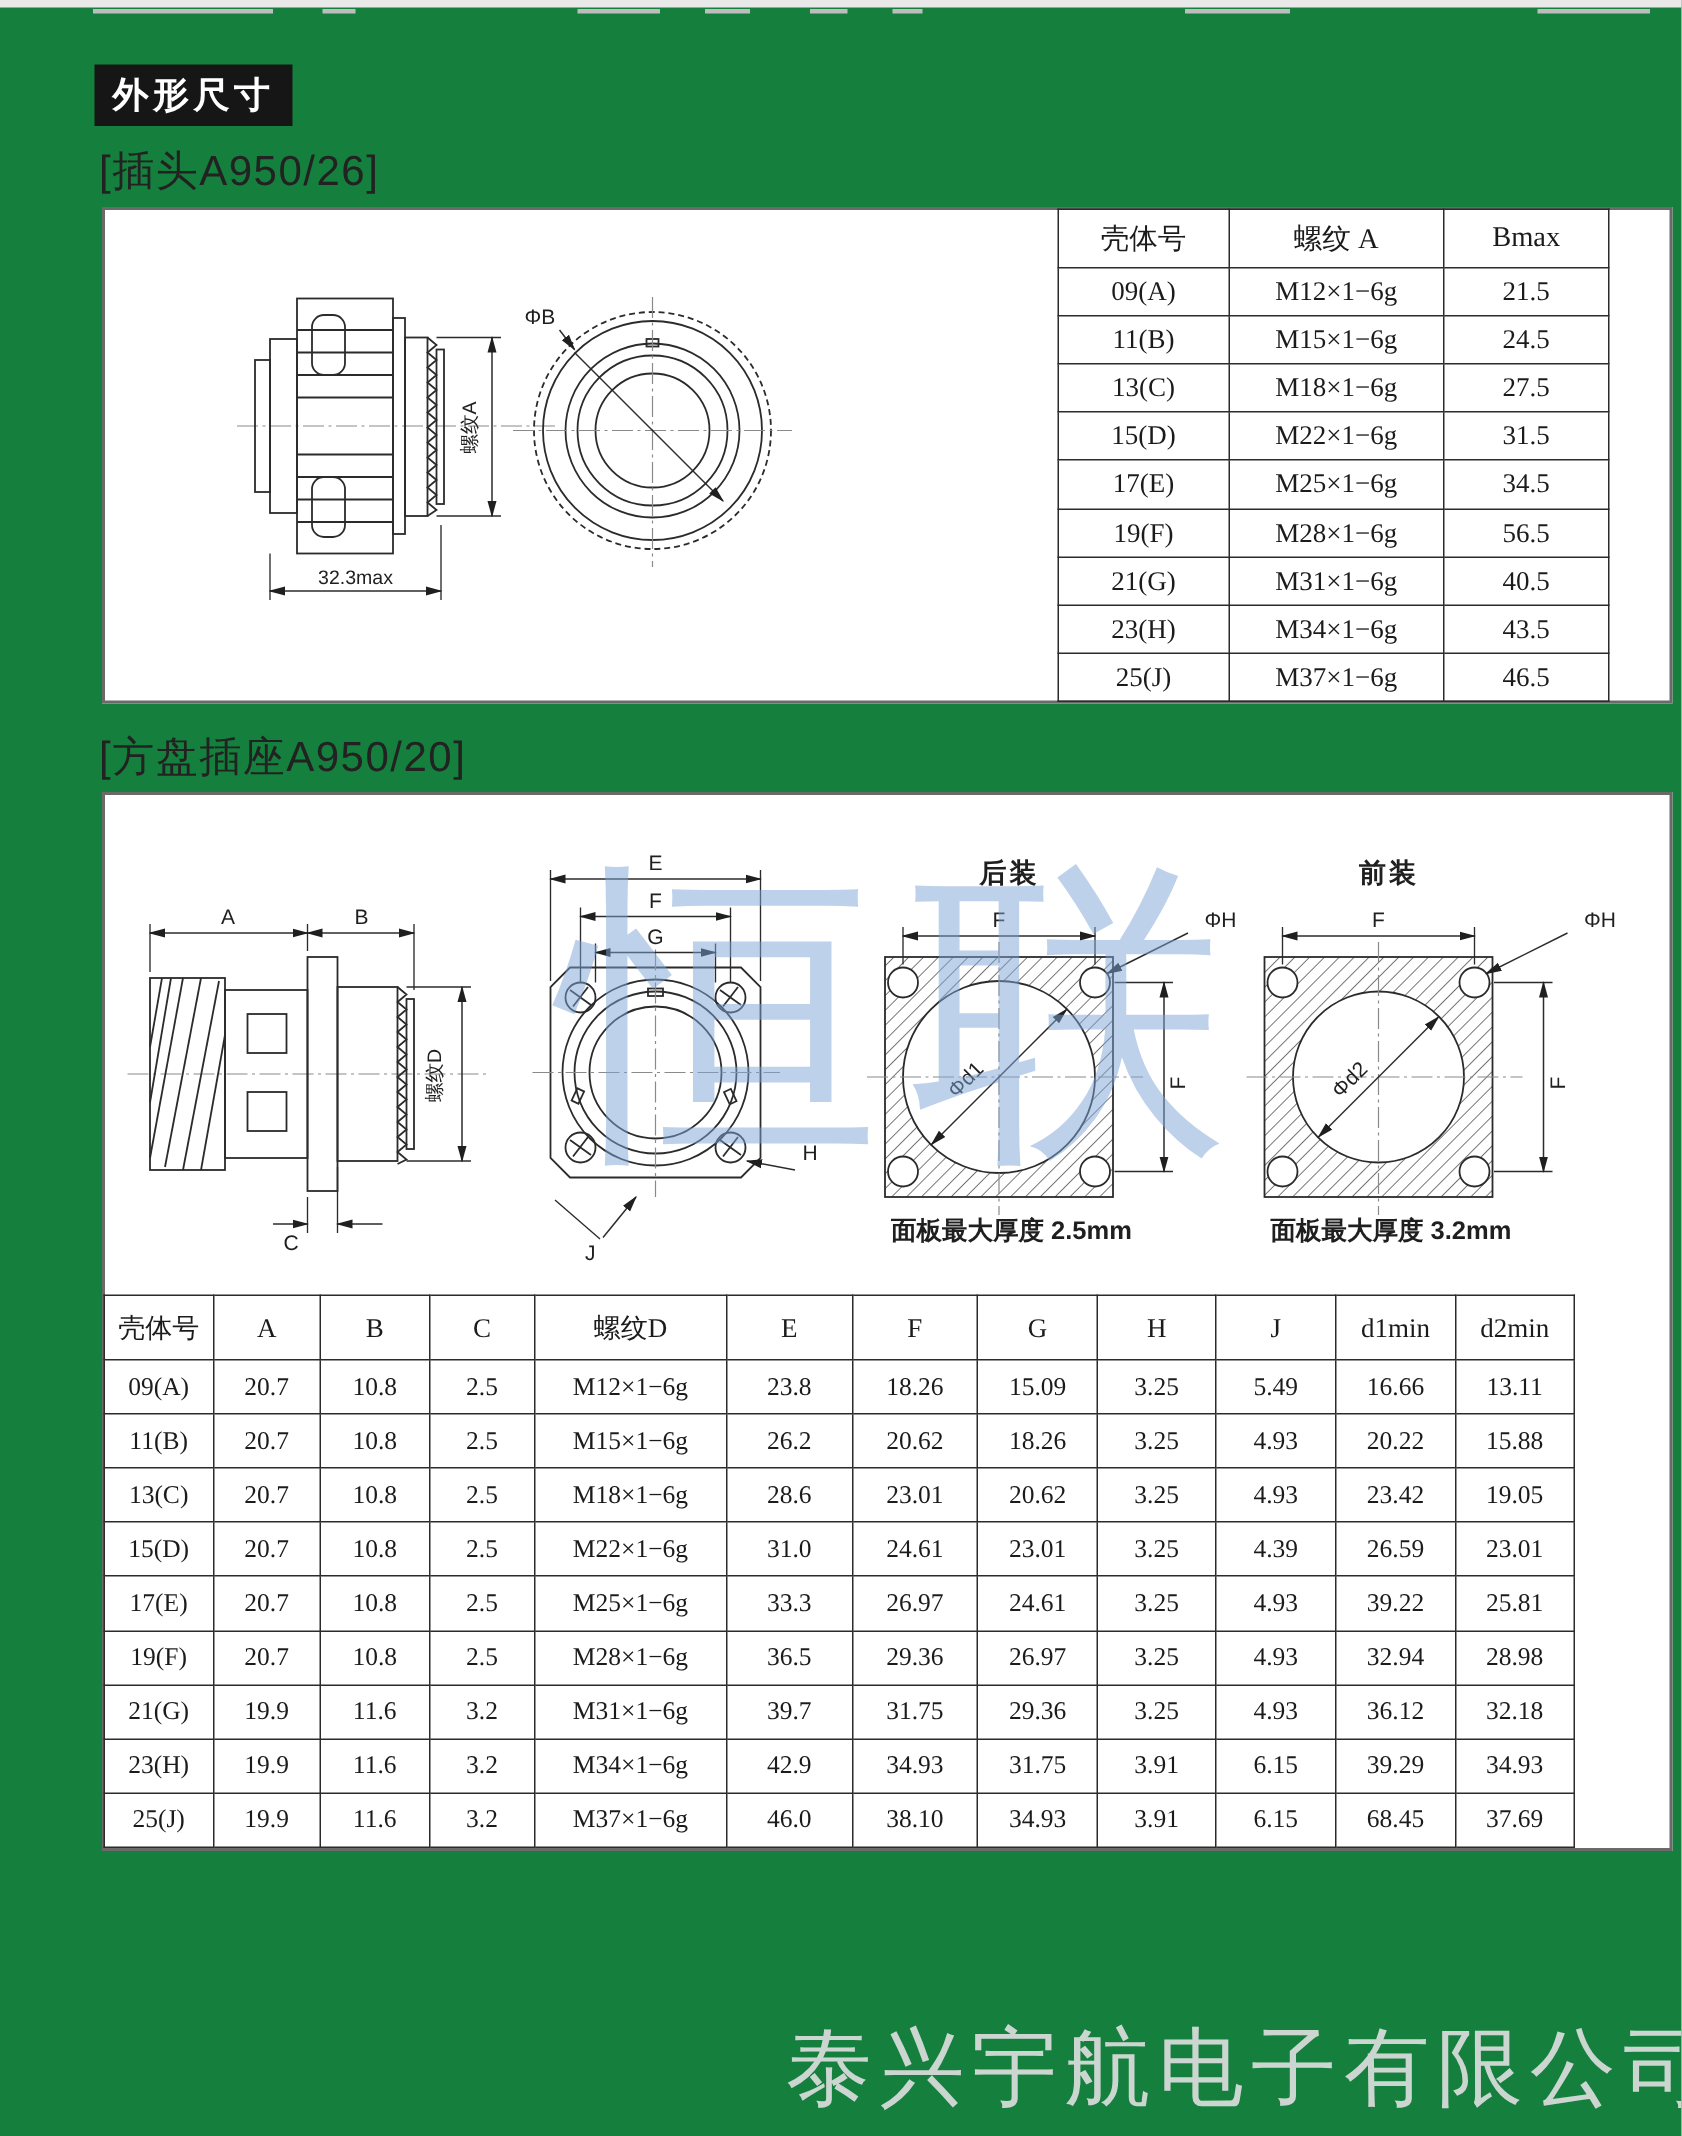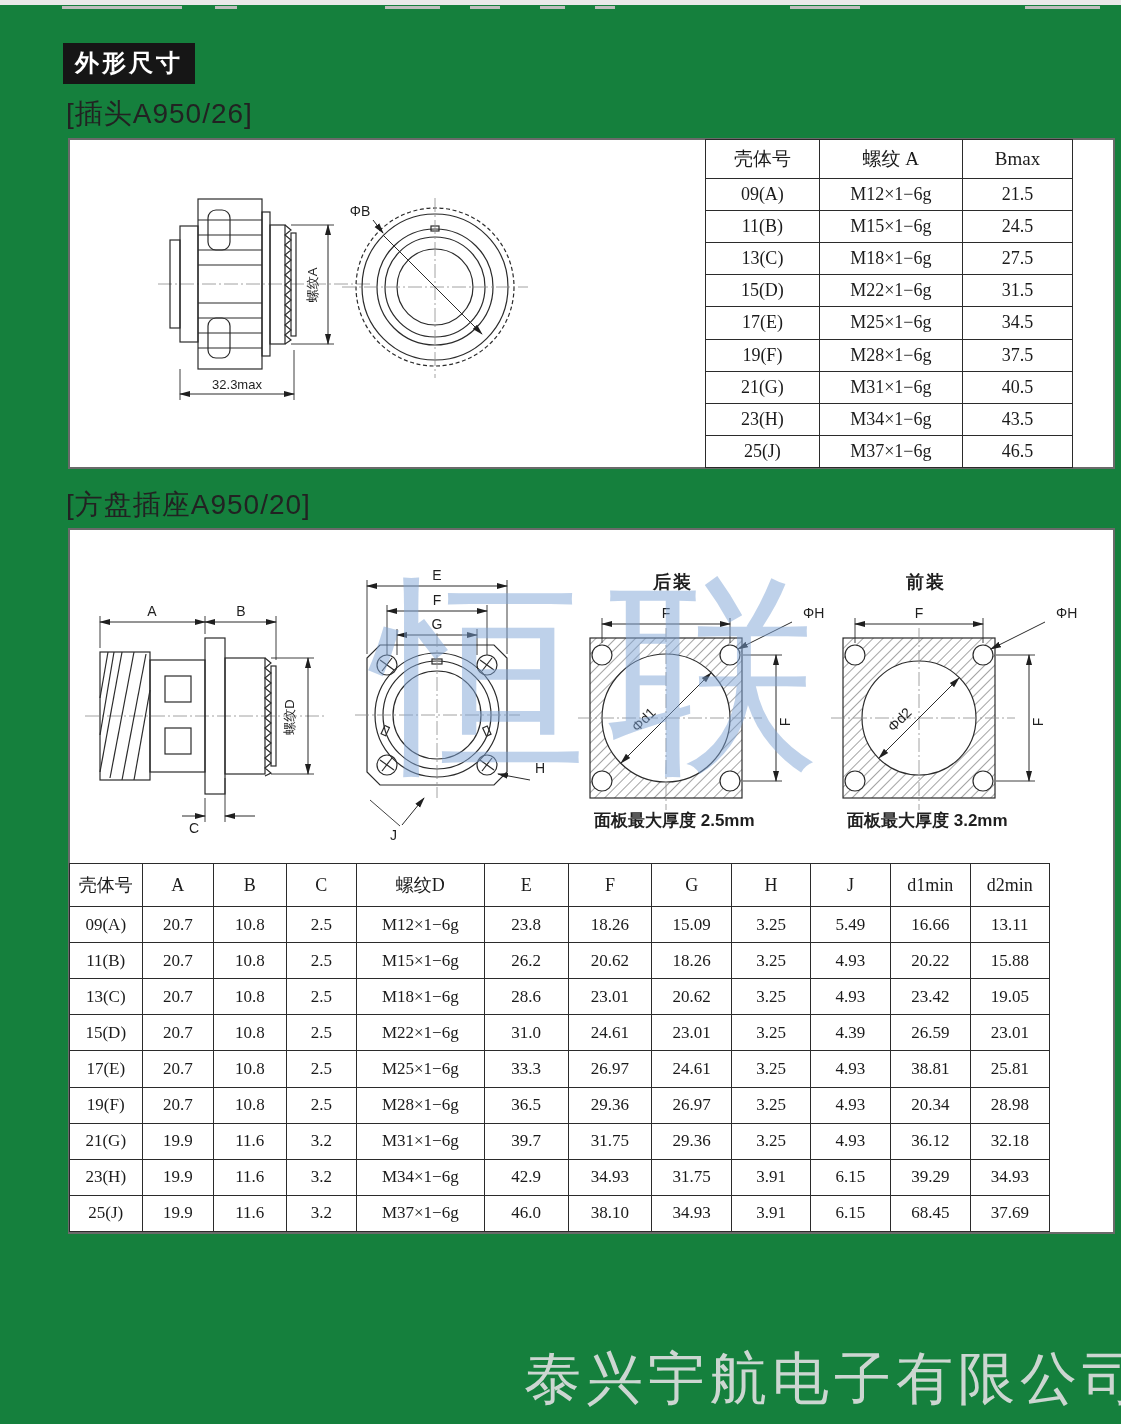--- a/index.html
+++ b/index.html
@@ -163,21 +163,21 @@
               <td>31.5</td>
             </tr>
             <tr>
               <td>17(E)</td>
               <td>M25×1−6g</td>
               <td>34.5</td>
             </tr>
             <tr>
               <td>19(F)</td>
               <td>M28×1−6g</td>
-              <td>37.5</td>
+              <td>56.5</td>
             </tr>
             <tr>
               <td>21(G)</td>
               <td>M31×1−6g</td>
               <td>40.5</td>
             </tr>
             <tr>
               <td>23(H)</td>
               <td>M34×1−6g</td>
               <td>43.5</td>
@@ -434,35 +434,35 @@
               <td>17(E)</td>
               <td>20.7</td>
               <td>10.8</td>
               <td>2.5</td>
               <td>M25×1−6g</td>
               <td>33.3</td>
               <td>26.97</td>
               <td>24.61</td>
               <td>3.25</td>
               <td>4.93</td>
-              <td>38.81</td>
+              <td>39.22</td>
               <td>25.81</td>
             </tr>
             <tr>
               <td>19(F)</td>
               <td>20.7</td>
               <td>10.8</td>
               <td>2.5</td>
               <td>M28×1−6g</td>
               <td>36.5</td>
               <td>29.36</td>
               <td>26.97</td>
               <td>3.25</td>
               <td>4.93</td>
-              <td>20.34</td>
+              <td>32.94</td>
               <td>28.98</td>
             </tr>
             <tr>
               <td>21(G)</td>
               <td>19.9</td>
               <td>11.6</td>
               <td>3.2</td>
               <td>M31×1−6g</td>
               <td>39.7</td>
               <td>31.75</td>

